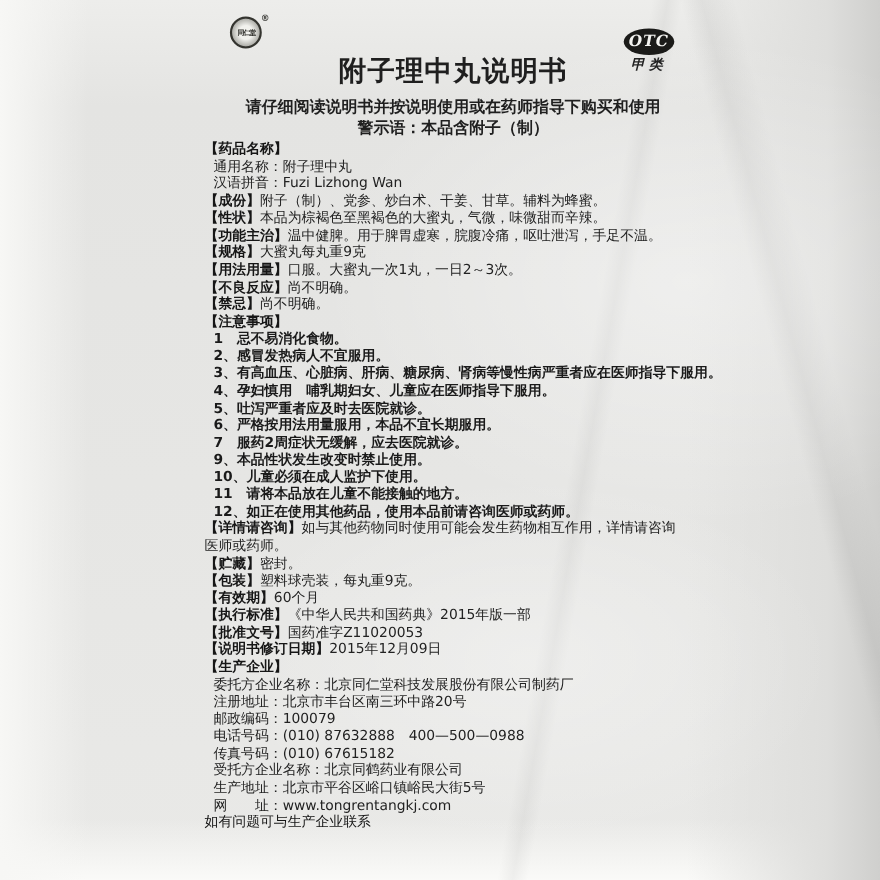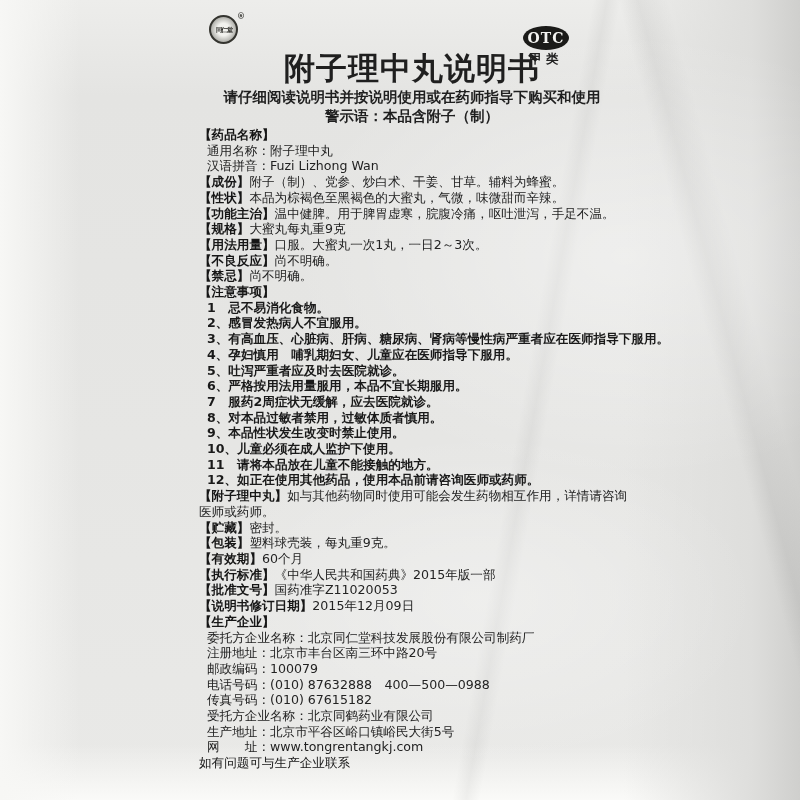--- a/index.html
+++ b/index.html
@@ -20,34 +20,34 @@
   .logo{position:absolute;left:209px;top:15px;width:36px;height:32px;}
   .logo-ring{
     width:25px;height:25px;border-radius:50%;
     border:2.5px solid #34342f;
     background:radial-gradient(circle at 50% 50%, #f2f2ee 35%, #8a8a84 90%);
     display:flex;align-items:center;justify-content:center;
   }
   .logo-text{font-size:7px;font-weight:bold;color:#2c2c28;letter-spacing:-1px;transform:scale(0.9);white-space:nowrap;}
   .logo-reg{position:absolute;left:28px;top:-3px;font-size:8px;color:#3a3a36;font-weight:bold;}
   
-  .otc{position:absolute;left:520px;top:26px;width:52px;text-align:center;}
+  .otc{position:absolute;left:564px;top:26px;width:52px;text-align:center;font-style:italic;}
   .otc-badge{
     display:inline-block;width:46px;height:24px;line-height:24px;border-radius:50%;
     background:#1b1b19;color:#f4f4f1;font-family:"DejaVu Serif",serif;
     font-weight:bold;font-size:14px;letter-spacing:1px;text-align:center;
   }
   .otc-class{margin-top:1px;font-size:12.5px;font-weight:bold;letter-spacing:4px;color:#222;}
   
   .header-center{position:absolute;left:197px;width:430px;text-align:center;}
-  .title{top:48px;font-size:31px;font-weight:bold;letter-spacing:1px;}
+  .title{top:48px;font-size:25px;font-weight:bold;letter-spacing:1px;}
   .notice{top:88px;font-size:14.5px;font-weight:bold;}
   .warning{top:107px;font-size:14.5px;font-weight:bold;}
   
-  .doc-body{position:absolute;left:199px;top:127px;width:440px;font-size:12.6px;}
+  .doc-body{position:absolute;left:186px;top:127px;width:440px;font-size:12.6px;}
   .line{line-height:15.7px;white-space:nowrap;color:#222;}
   .line.indent{padding-left:8px;}
   .line .hdr{font-weight:bold;color:#161616;}
   .line.item{font-weight:bold;color:#1a1a1a;}
   .line.bold{font-weight:normal;color:#141414;}
 </style>
 </head>
 <body>
 
 <div class="photo">
@@ -80,26 +80,25 @@
       <div class="line"><span class="hdr">【不良反应】</span>尚不明确。</div>
       <div class="line"><span class="hdr">【禁忌】</span>尚不明确。</div>
       <div class="line"><span class="hdr">【注意事项】</span></div>
       <div class="line indent item">1　忌不易消化食物。</div>
       <div class="line indent item">2、感冒发热病人不宜服用。</div>
       <div class="line indent item">3、有高血压、心脏病、肝病、糖尿病、肾病等慢性病严重者应在医师指导下服用。</div>
       <div class="line indent item">4、孕妇慎用　哺乳期妇女、儿童应在医师指导下服用。</div>
       <div class="line indent item">5、吐泻严重者应及时去医院就诊。</div>
       <div class="line indent item">6、严格按用法用量服用，本品不宜长期服用。</div>
       <div class="line indent item">7　服药2周症状无缓解，应去医院就诊。</div>
-      <div class="line indent item">8、对本品过敏者禁用，过敏体质者慎用。</div>
       <div class="line indent item">9、本品性状发生改变时禁止使用。</div>
       <div class="line indent item">10、儿童必须在成人监护下使用。</div>
       <div class="line indent item">11　请将本品放在儿童不能接触的地方。</div>
       <div class="line indent item">12、如正在使用其他药品，使用本品前请咨询医师或药师。</div>
-      <div class="line"><span class="hdr">【附子理中丸】</span>如与其他药物同时使用可能会发生药物相互作用，详情请咨询</div>
+      <div class="line"><span class="hdr">【详情请咨询】</span>如与其他药物同时使用可能会发生药物相互作用，详情请咨询</div>
       <div class="line">医师或药师。</div>
       <div class="line"><span class="hdr">【贮藏】</span>密封。</div>
       <div class="line"><span class="hdr">【包装】</span>塑料球壳装，每丸重9克。</div>
       <div class="line"><span class="hdr">【有效期】</span>60个月</div>
       <div class="line"><span class="hdr">【执行标准】</span>《中华人民共和国药典》2015年版一部</div>
       <div class="line"><span class="hdr">【批准文号】</span>国药准字Z11020053</div>
       <div class="line"><span class="hdr">【说明书修订日期】</span>2015年12月09日</div>
       <div class="line"><span class="hdr">【生产企业】</span></div>
       <div class="line indent">委托方企业名称：北京同仁堂科技发展股份有限公司制药厂</div>
       <div class="line indent">注册地址：北京市丰台区南三环中路20号</div>

